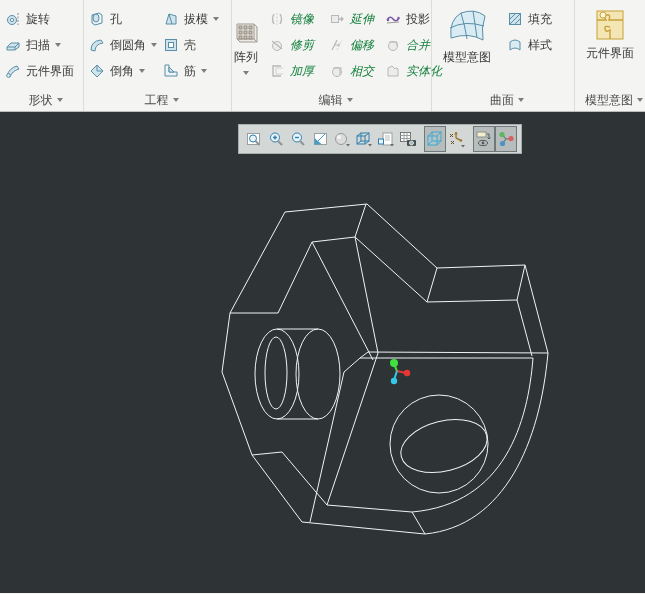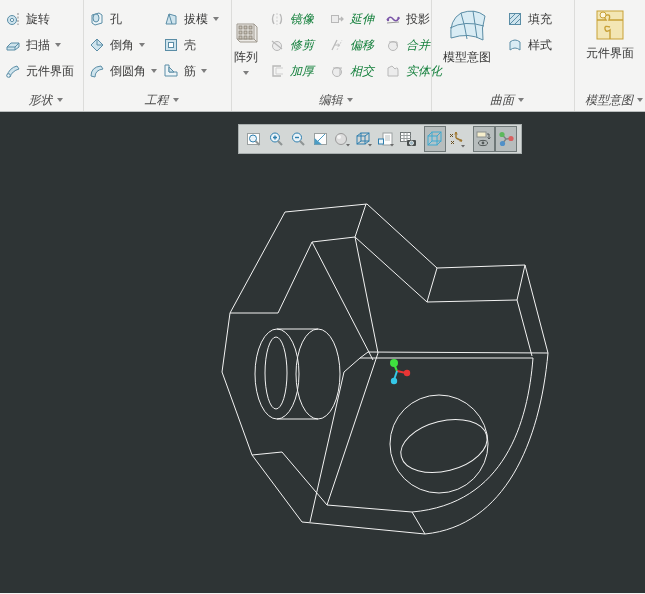--- a/index.html
+++ b/index.html
@@ -11,21 +11,21 @@
     -webkit-font-smoothing:antialiased;
   }
 
   
   .ribbon { display:flex; width:645px; height:112px; background:#f4f4f3; border-bottom:1px solid #b9bdbd; }
   .rgroup { position:relative; height:100%; border-right:1px solid #dcdcda; padding-top:6px; }
   .rgroup:last-child { border-right:none; }
   .rgroup-label {
     position:absolute; bottom:3px; left:8px; right:0; height:16px;
     display:flex; align-items:center; justify-content:center; gap:4px;
-    font-size:12px; color:#4c4c4c; white-space:nowrap;font-style:italic;
+    font-size:12px; color:#4c4c4c; white-space:nowrap;
   }
   .caret { width:0; height:0; border-left:3.5px solid transparent; border-right:3.5px solid transparent; border-top:4px solid #7d7d7d; display:inline-block; }
   .ritem { display:flex; align-items:center; gap:5px; height:26px; padding:0 5px; font-size:12px; color:#3a3a3a; white-space:nowrap; }
   .ritem.disabled { color:#15803d;font-style:italic; }
   .col { display:flex; flex-direction:column; }
   .row { display:flex; flex-direction:row; }
   .bigbtn { display:flex; flex-direction:column; align-items:center; justify-content:flex-start; font-size:12px; color:#3a3a3a; padding-top:2px; }
   .bigbtn .lbl { margin-top:3px; white-space:nowrap; }
   .icn { flex:0 0 auto; display:block; }
 
@@ -94,31 +94,31 @@
       <div class="col">
         <div class="ritem">
           <svg class="icn" width="16" height="16">
             <path d="M3,4 L10,2 L13,4 L13,12 L6,14 L3,12 Z" fill="#eef5f8" stroke="#5a8da6"></path>
             <ellipse cx="7" cy="7" rx="3" ry="4" fill="#cfe4ed" stroke="#5a8da6"></ellipse>
           </svg>
           <span>孔</span>
         </div>
         <div class="ritem">
           <svg class="icn" width="16" height="16">
+            <path d="M2,13 Q2,4 12,3 L14,6 Q6,7 6,14 Z" fill="#cfe4ed" stroke="#5a8da6"></path>
+          </svg>
+          <span>倒圆角</span>
+          <span class="caret"></span>
+        </div>
+        <div class="ritem">
+          <svg class="icn" width="16" height="16">
             <path d="M8,2 L14,8 L8,14 L2,8 Z" fill="#cfe4ed" stroke="#5a8da6"></path>
             <path d="M8,2 L8,8 L14,8" fill="none" stroke="#5a8da6"></path>
           </svg>
           <span>倒角</span>
-          <span class="caret"></span>
-        </div>
-        <div class="ritem">
-          <svg class="icn" width="16" height="16">
-            <path d="M2,13 Q2,4 12,3 L14,6 Q6,7 6,14 Z" fill="#cfe4ed" stroke="#5a8da6"></path>
-          </svg>
-          <span>倒圆角</span>
           <span class="caret"></span>
         </div>
       </div>
       <div class="col">
         <div class="ritem">
           <svg class="icn" width="16" height="16">
             <path d="M3,13 L6,3 L13,5 L13,13 Z" fill="#cfe4ed" stroke="#5a8da6"></path>
             <path d="M6,3 L9,13" fill="none" stroke="#5a8da6"></path>
           </svg>
           <span>拔模</span>

